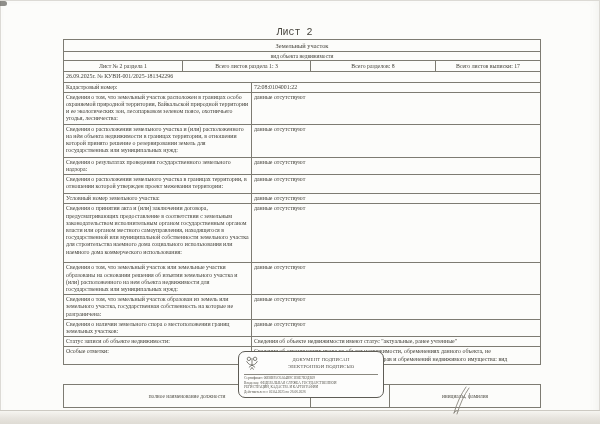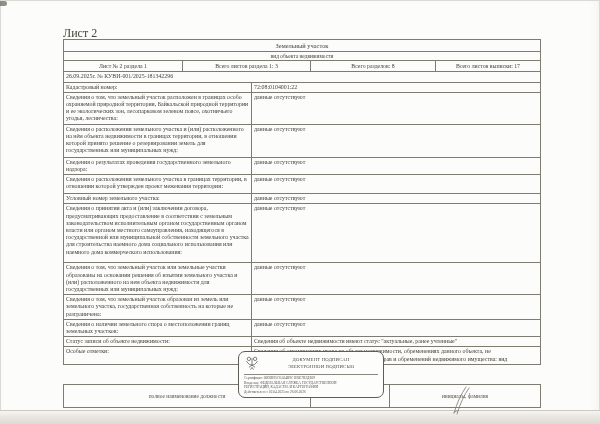--- a/index.html
+++ b/index.html
@@ -19,21 +19,21 @@
   .scan-bottom{
     position:absolute;left:0;right:0;bottom:0;height:13px;
     background:linear-gradient(180deg,#f6f5f1 0%,#e7e4de 55%,#dedbd4 100%);
     border-top:1px solid #ccc9c2;
   }
   .doc{
     position:absolute;left:63px;top:27px;width:477px;
     filter:blur(0.22px);
   }
   .sheet-label{
-    text-align:left;padding-right:14px;font-size:12px;height:12px;line-height:12px;
+    text-align:center;padding-right:14px;font-size:10px;height:12px;line-height:12px;font-family:Liberation Mono, monospace;
   }
   table{border-collapse:collapse;width:477px;table-layout:fixed;}
   td{
     border:1px solid #7d7b72;
     font-size:5.9px;line-height:1.22;
     padding:1px 2px;vertical-align:top;
     overflow:hidden;
   }
   .center{text-align:center;}
   .t1{font-size:6.4px;padding-top:2px;}

